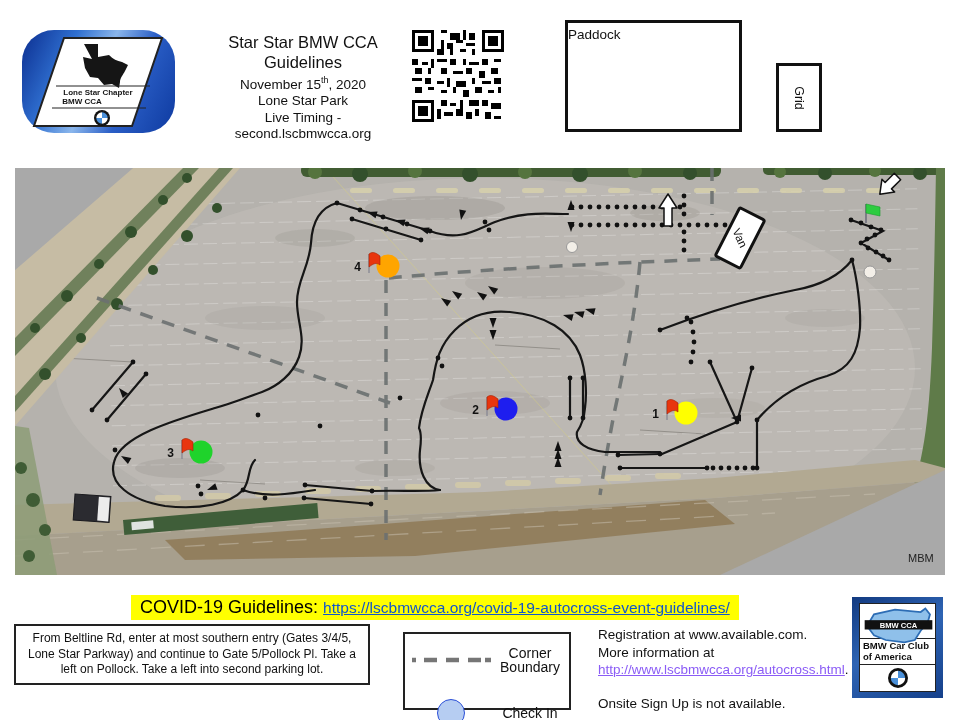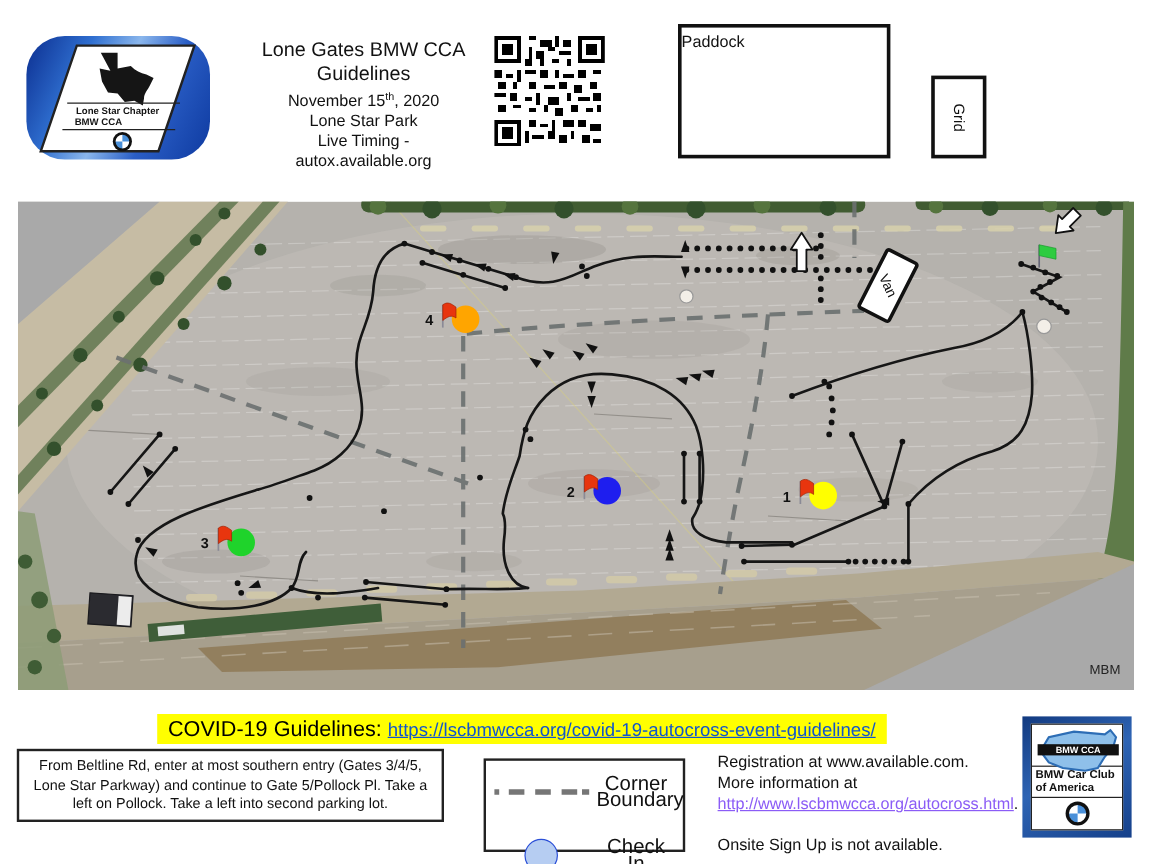--- a/index.html
+++ b/index.html
@@ -24,21 +24,21 @@
   .covid{position:absolute;left:131px;top:582px;padding:2px 9px;white-space:nowrap;}
   .covid-label{font-size:18px;color:#000;}
   .covid-link{font-size:15.5px;text-decoration:underline;cursor:pointer;}
   .dir-box{position:absolute;left:14px;top:624px;width:336px;border:2px solid #222;
     padding:5px 8px;font-size:12px;line-height:15.5px;text-align:center;}
   .legend-box{position:absolute;left:403px;top:632px;width:164px;height:74px;border:2px solid #222;}
   .legend-row{display:flex;align-items:center;}
   .legend-row.r1{margin-top:12px;}
   .legend-row.r2{margin-top:25px;}
   .legend-swatch{width:92px;display:flex;justify-content:center;align-items:center;}
-  .legend-label{width:66px;text-align:center;font-size:17px;line-height:14px;}
+  .legend-label{width:66px;text-align:center;font-size:14px;line-height:14px;}
   .checkin-dot{width:26px;height:26px;border-radius:50%;background:#b6cdf2;border:1.5px solid #2b4fd7;}
   .reg-block{position:absolute;left:598px;top:626px;width:256px;font-size:13.5px;line-height:17.5px;}
   .reg-link{color:#8b5cf6;text-decoration:underline;cursor:pointer;word-break:break-all;}
   .reg-note{margin-top:16px;}
   .bmwcca{position:absolute;left:852px;top:597px;width:91px;height:101px;
     background:linear-gradient(150deg,#123a80,#2e64b4 45%,#15408a);}
   .bmwcca-card{position:absolute;left:7px;top:6px;right:7px;bottom:6px;background:#fff;
     border:1px solid #222;display:flex;flex-direction:column;}
   .bmwcca-map{flex:1;position:relative;border-bottom:1.5px solid #222;}
   .bmwcca-name{border-bottom:1.5px solid #222;text-align:left;padding:2px 3px;
@@ -62,26 +62,26 @@
         <circle r="8" fill="#111"></circle>
           <circle r="6.4" fill="#fff"></circle>
         <path d="M0,-6.4 A6.4,6.4 0 0 1 6.4,0 L0,0 Z" fill="#4a90d9"></path>
         <path d="M0,6.4 A6.4,6.4 0 0 1 -6.4,0 L0,0 Z" fill="#4a90d9"></path>
         <circle r="6.4" fill="none" stroke="#111" stroke-width="1.4"></circle>
       </g>
     </svg>
   </div>
 
   <div class="title-block">
-    <div class="title-main">Lone Gates BMW CCA</div>
+    <div class="title-main">Star Star BMW CCA</div>
     <div class="title-main">Guidelines</div>
     <div class="title-sub"><span>November 15</span><sup>th</sup><span>, 2020</span></div>
     <div class="title-sub">Lone Star Park</div>
     <div class="title-sub">Live Timing -</div>
-    <div class="title-sub">autox.available.org</div>
+    <div class="title-sub">second.lscbmwcca.org</div>
   </div>
 
   <svg class="qr" viewBox="0 0 29 29" shape-rendering="crispEdges">
     <rect width="29" height="29" fill="#fff"></rect>
     <g fill="#000">
       <rect x="0" y="0" width="7" height="7"></rect>
         <rect x="1" y="1" width="5" height="5" fill="#fff"></rect>
         <rect x="2" y="2" width="3" height="3"></rect>
       <rect x="22" y="0" width="7" height="7"></rect>
         <rect x="23" y="1" width="5" height="5" fill="#fff"></rect>

